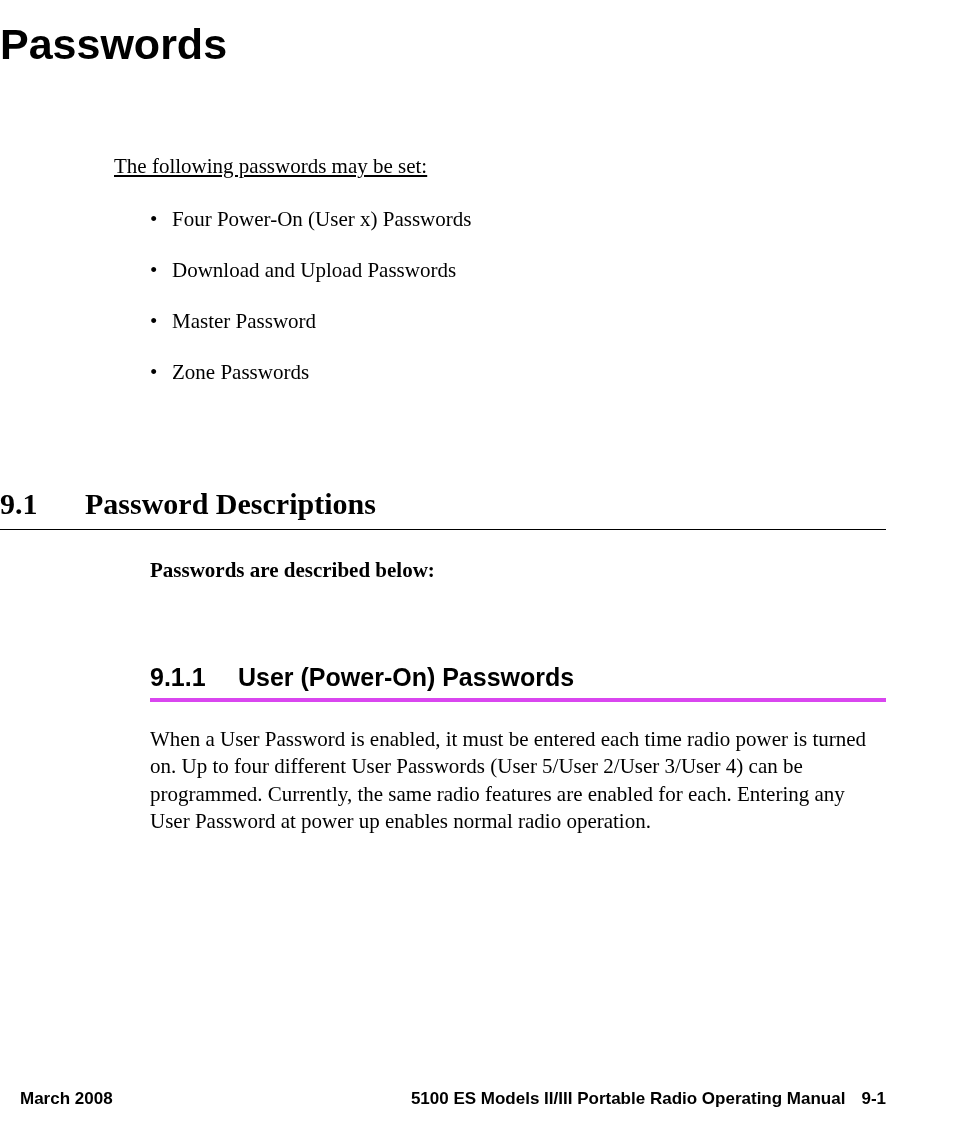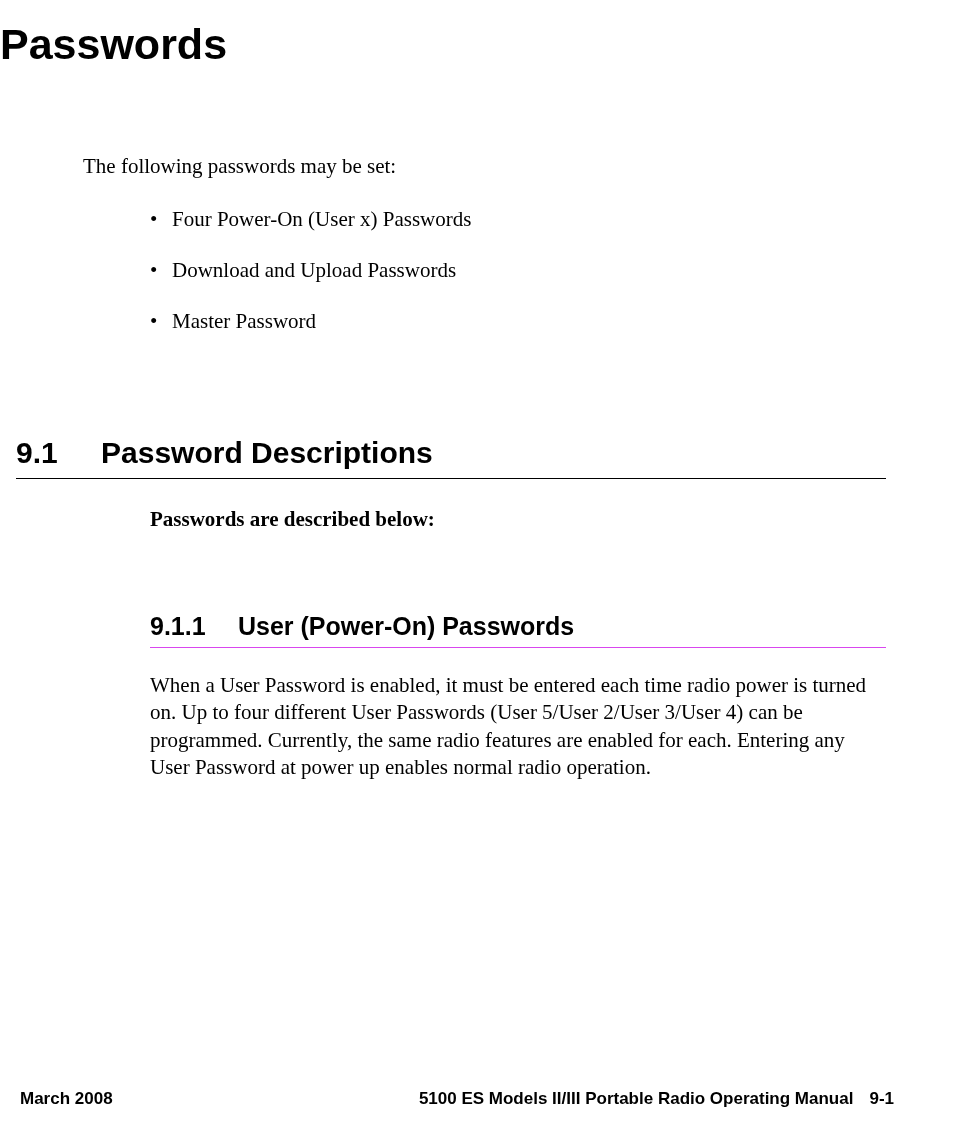--- a/index.html
+++ b/index.html
@@ -23,45 +23,46 @@
     .chapter-title {
       font-family: Arial, Helvetica, sans-serif;
       font-size: 43px;
       font-weight: bold;
       padding-right: 2px;
       margin-top: 20px;
       margin-bottom: 85px;
     }
     .intro-text {
       font-size: 21px;
-      margin-left: 83px;
+      margin-left: 114px;
       margin-bottom: 28px;
+      text-decoration: underline;
     }
     .bullet-list {
       margin-left: 150px;
       list-style: none;
     }
     .bullet-list li {
       font-size: 21px;
       margin-bottom: 26px;
       position: relative;
       padding-left: 22px;
     }
     .bullet-list li::before {
       content: "•";
       position: absolute;
       left: 0;
       top: 0;
     }
     .section-heading {
-      font-family: Liberation Sans, sans-serif;
+      font-family: Liberation Serif, serif;
       font-size: 30px;
       font-weight: bold;
       margin-top: 102px;
-      margin-left: 16px;
+      margin-left: 0;
       padding-bottom: 8px;
       border-bottom: 1px solid #000;
       margin-right: 0;
     }
     .section-number {
       display: inline-block;
       width: 85px;
     }
     .section-intro {
       font-size: 21px;
@@ -69,37 +70,37 @@
       margin-top: 28px;
       font-weight: bold;
     }
     .subsection-heading {
       font-family: Arial, Helvetica, sans-serif;
       font-size: 25px;
       font-weight: bold;
       margin-top: 80px;
       margin-left: 150px;
       padding-bottom: 6px;
-      border-bottom: 1px solid #d946ef;
+      border-bottom: 4px solid #d946ef;
     }
     .subsection-number {
       display: inline-block;
       width: 88px;
     }
     .body-text {
       font-size: 21px;
       margin-left: 150px;
       margin-top: 24px;
       line-height: 1.3;
     }
     .footer {
       position: absolute;
       bottom: 40px;
       left: 20px;
-      right: 82px;
+      right: 90px;
       display: flex;
       justify-content: space-between;
       font-family: Arial, Helvetica, sans-serif;
       font-size: 17px;
       font-weight: bold;
     }
     .footer-right {
       display: flex;
       gap: 16px;
     }
@@ -109,20 +110,21 @@
 
 <div class="page">
   <h1 class="chapter-title">Passwords</h1>
 
   <p class="intro-text">The following passwords may be set:</p>
 
   <ul class="bullet-list">
     <li>Four Power-On (User x) Passwords</li>
     <li>Download and Upload Passwords</li>
     <li>Master Password</li>
+    <li>Zone Passwords</li>
   </ul>
 
   <h2 class="section-heading">
     <span class="section-number">9.1</span><span>Password Descriptions</span>
   </h2>
 
   <p class="section-intro">Passwords are described below:</p>
 
   <h3 class="subsection-heading">
     <span class="subsection-number">9.1.1</span><span>User (Power-On) Passwords</span>

